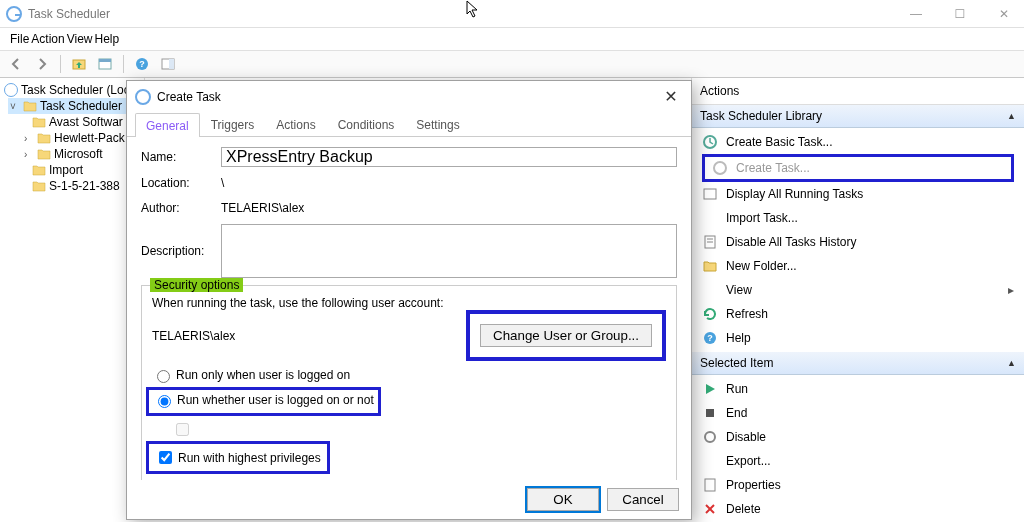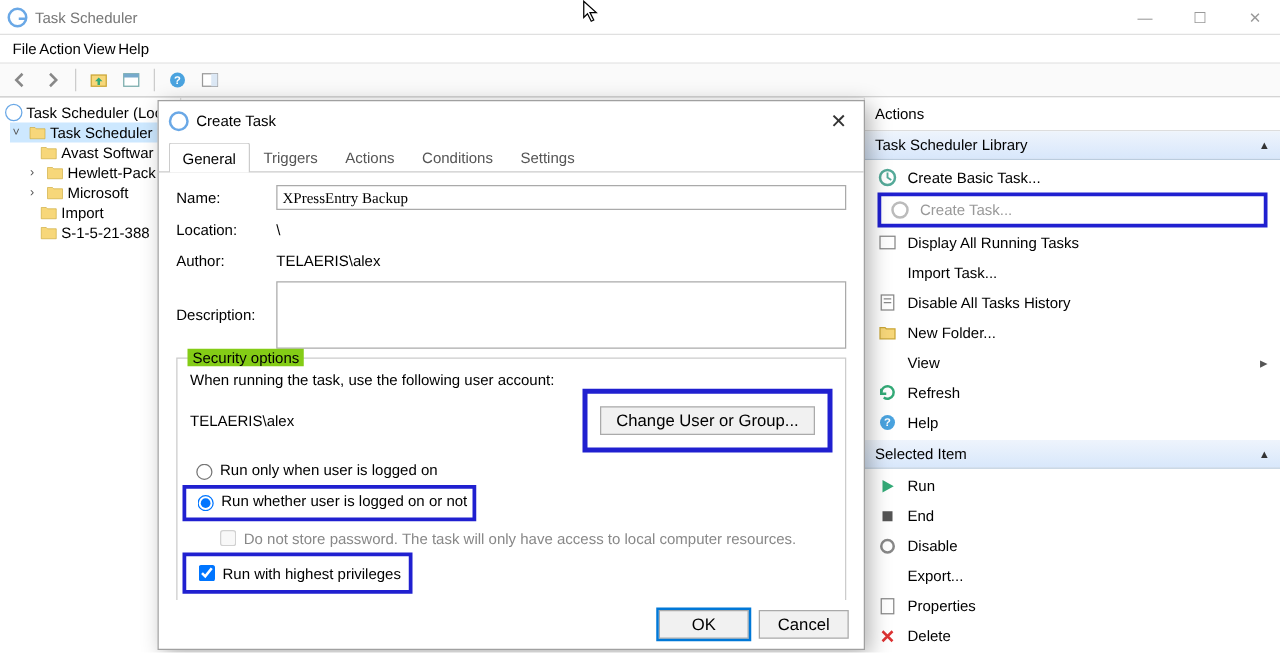--- a/index.html
+++ b/index.html
@@ -48,25 +48,25 @@
   .hilite-blue-box { border: 3px solid #2020d0; padding: 1px 3px; margin: 0 4px; }
 
   
   .dialog { position: absolute; left: 126px; top: 80px; width: 566px; height: 440px; background: #fff; border: 1px solid #a0a0a0; box-shadow: 4px 4px 16px rgba(0,0,0,.3); z-index: 10; display: flex; flex-direction: column; }
   .dlg-title { display: flex; align-items: center; padding: 6px 8px; }
   .dlg-title .dlg-icon { width: 16px; height: 16px; border: 2px solid #6aa8e6; border-radius: 50%; margin-right: 6px; }
   .dlg-title .dlg-text { flex: 1; }
   .dlg-close { width: 24px; text-align: center; font-size: 16px; color: #333; }
   .dlg-tabs { display: flex; padding: 0 8px; border-bottom: 1px solid #ccc; }
   .dlg-tab { padding: 5px 10px 4px; border: 1px solid transparent; border-bottom: none; cursor: default; color: #555; }
-  .dlg-tab.active { background: #fff; border-color: #ccc; color: #000000; border-radius: 2px 2px 0 0; position: relative; top: 1px; }
+  .dlg-tab.active { background: #fff; border-color: #ccc; color: #8b5cf6; border-radius: 2px 2px 0 0; position: relative; top: 1px; }
   .dlg-body { flex: 1; padding: 10px 14px 6px; overflow: hidden; }
   .form-row { display: flex; align-items: center; margin-bottom: 7px; }
   .form-label { width: 80px; }
-  .form-row input[type=text] { flex: 1; border: 1px solid #aaa; padding: 2px 4px; height: 20px; font-family: Liberation Serif, serif; font-size: 12px; }
+  .form-row input[type=text] { flex: 1; border: 1px solid #aaa; padding: 2px 4px; height: 20px; font-family: Liberation Sans, sans-serif; font-size: 16px; }
   .form-row .static { padding: 2px 0; }
   .desc-area { flex: 1; border: 1px solid #aaa; height: 54px; padding: 2px 4px; font-family: inherit; font-size: 12px; resize: none; }
 
   .groupbox { border: 1px solid #ccc; margin-top: 6px; padding: 10px 10px 6px; position: relative; }
   .groupbox .legend { position: absolute; top: -8px; left: 8px; background: #84cc16; padding: 0 4px; }
   .sec-row { margin: 4px 0; display: flex; align-items: center; }
   .user-line { display: flex; align-items: center; margin-bottom: 6px; }
   .user-text { flex: 1; }
   .btn { border: 1px solid #aaa; background: #f1f1f1; padding: 3px 12px; cursor: default; }
   .btn.focus { outline: 2px solid #0078d7; }
@@ -380,21 +380,20 @@
         <span class="hl-radio">
           <label class="radiolabel">
             <input type="radio" class="radio" name="runwhen" checked="" style="">
             <span>Run whether user is logged on or not</span>
           </label>
         </span>
       </div>
       <div class="sec-row" style="padding-left:20px; color:#888">
         <label class="checklabel">
           <input type="checkbox" class="check" disabled="" style="">
-          <span>Do not store password.  The task will only have access to local computer resources.</span>
         </label>
       </div>
       <div class="sec-row" style="margin-left:-6px">
         <span class="hl-check">
           <label class="checklabel">
             <input type="checkbox" class="check" checked="" style="">
             <span>Run with highest privileges</span>
           </label>
         </span>
       </div>

